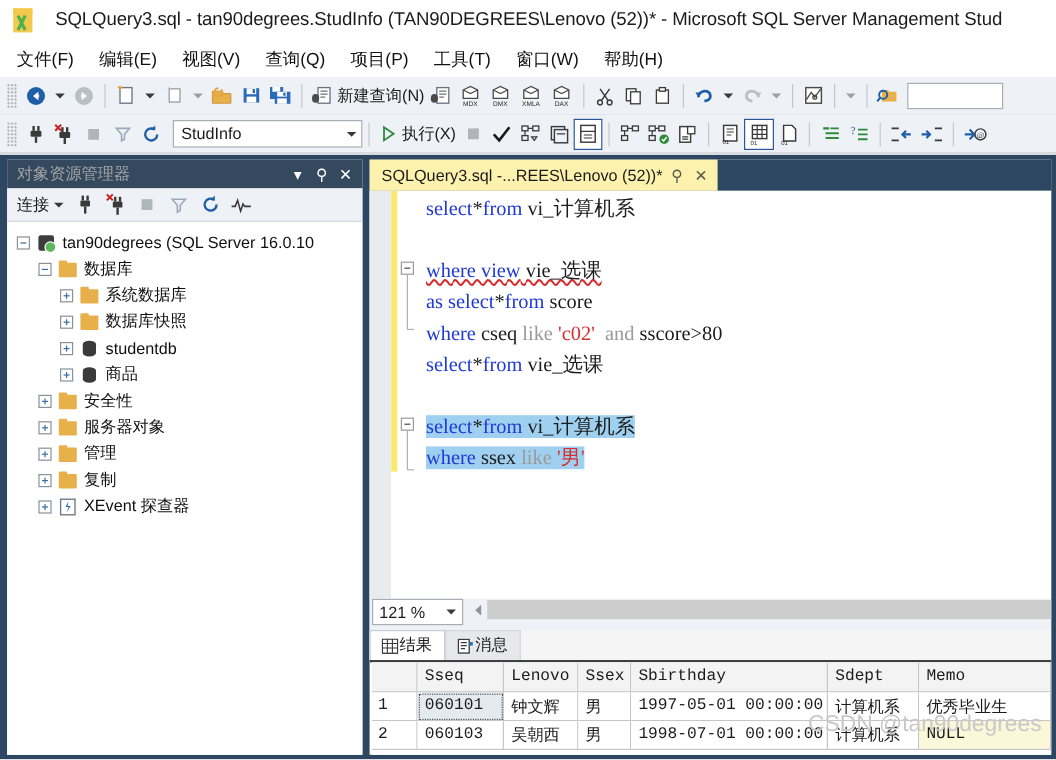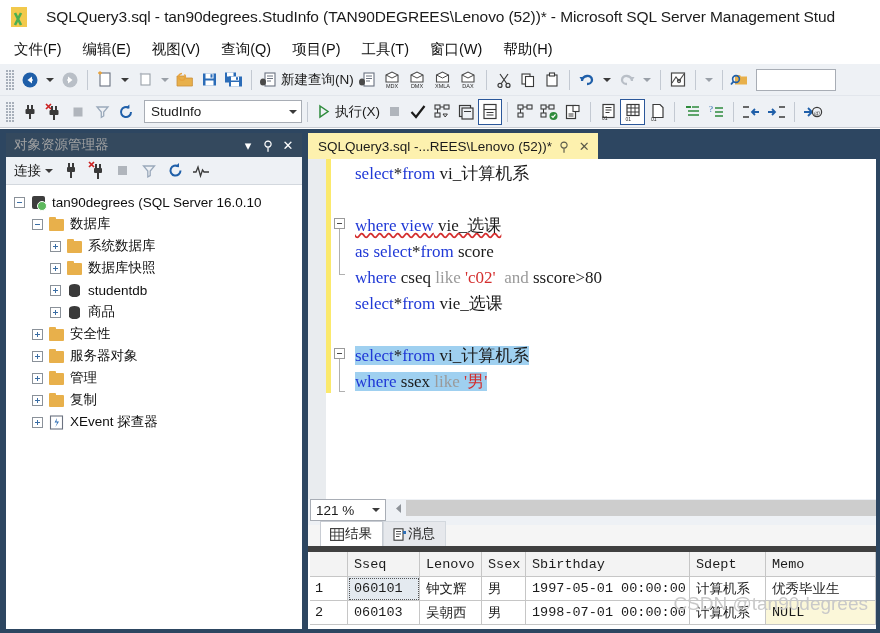--- a/index.html
+++ b/index.html
@@ -241,22 +241,21 @@
     width: 16px; height: 18px; display: flex; align-items: center;
     justify-content: center; flex: none;
   }
   .hs-track { flex: 1; height: 16px; background: #f1f1f1; }
   .hs-thumb { width: 100%; height: 16px; background: #cdcdcd; }
 
   
   .res-tabs {
     position: absolute; left: 0; top: 392px; width: 568px; height: 27px;
     background: #f5f5f5; display: flex; align-items: flex-end;
-    border-bottom: 6px solid #404040;
-    padding-left: 12px;
+    border-bottom: 2px solid #404040;
   }
   .res-tab {
     height: 25px; display: flex; align-items: center; padding: 0 10px 0 7px;
     font-size: 13.5px; color: #1b1b1b; white-space: nowrap; cursor: default;
   }
   .res-tab.active { background: #ffffff; border: 1px solid #c8ccd3; border-bottom: none; }
   .res-tab.idle { background: #e6e8ec; border: 1px solid #d3d8de; border-bottom: none; }
   .res-tab .ri { width: 17px; display: flex; align-items: center; justify-content: center; }
 
   .grid {

